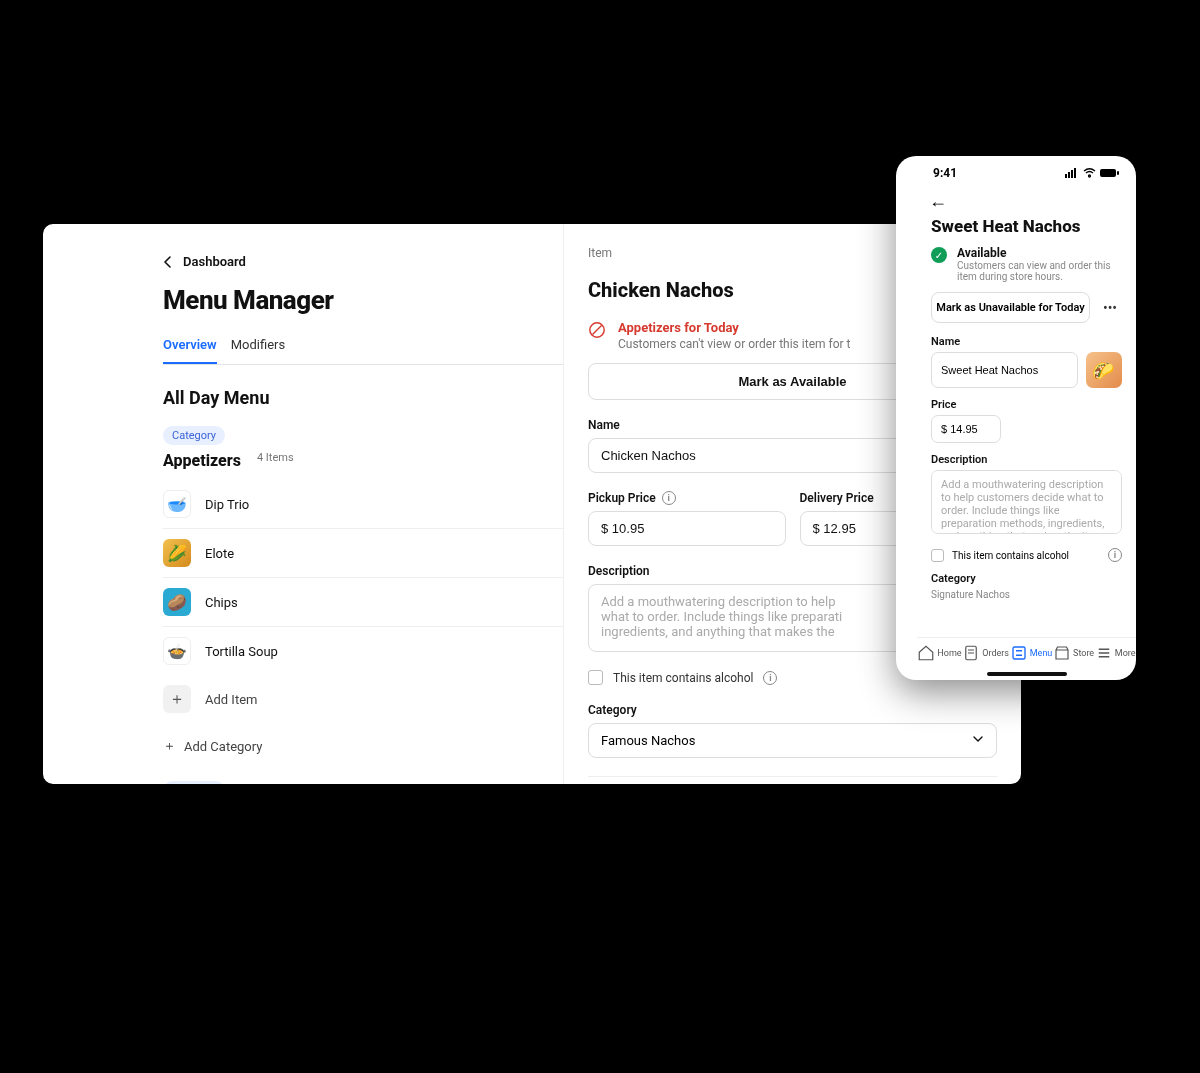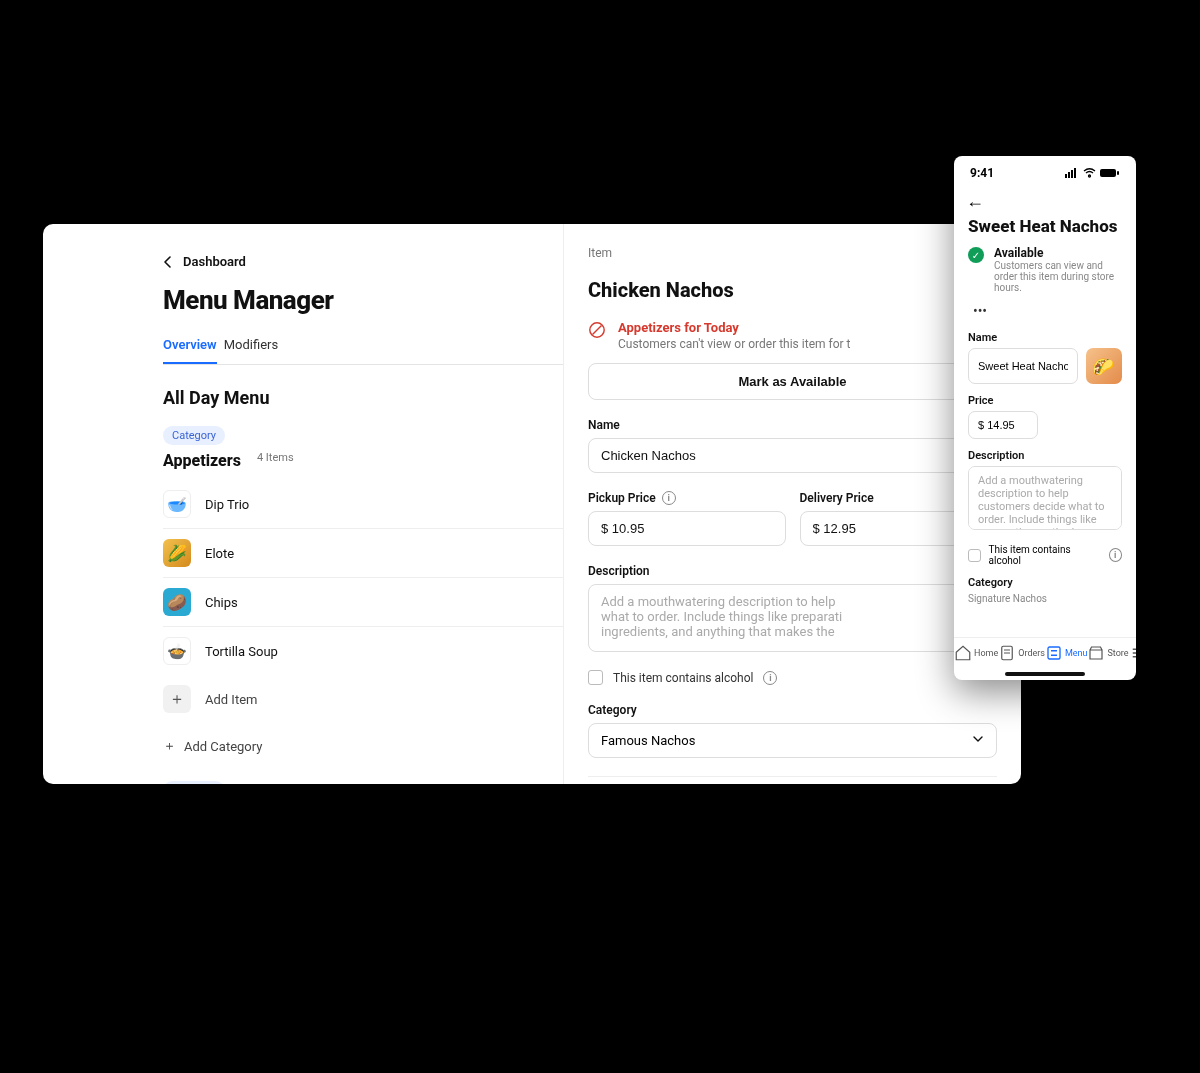--- a/index.html
+++ b/index.html
@@ -36,21 +36,21 @@
   gap: 10px;
   font-size: 13px;
   font-weight: 600;
   color: #111;
   margin-bottom: 16px;
   cursor: pointer;
 }
 .chev-left svg { display:block; }
 h1.page-title { font-size: 26px; font-weight: 800; letter-spacing: -0.5px; color:#111; margin-bottom: 22px; }
 
-.tabs { display:flex; gap:7px; border-bottom:1px solid #e4e4e4; }
+.tabs { display:flex; gap:14px; border-bottom:1px solid #e4e4e4; }
 .tab { font-size:13px; padding:0 0 10px 0; cursor:pointer; color:#333; }
 .tab.active { color:#1a6bff; border-bottom:2px solid #1a6bff; font-weight:600; }
 
 .menu-heading { font-size:18px; font-weight:700; margin:22px 0 16px 0; color:#111; }
 
 .badge {
   display:inline-block;
   background:#e8efff;
   color:#3b64d6;
   font-size:11px;
@@ -138,28 +138,29 @@
   font-size:16px; font-weight:800;
 }
 
 .info-ico { width:14px; height:14px; border:1.2px solid #888; border-radius:50%; display:inline-flex; align-items:center; justify-content:center; font-size:9px; color:#888; font-weight:700; }
 
 
 .phone {
   position:absolute;
   right:64px;
   top:156px;
-  width:182px;
+  width:240px;
   height:524px;
   background:#fff;
-  border-radius:8px;
+  border-radius:20px;
   box-shadow:0 12px 36px rgba(0,0,0,.45);
   overflow:hidden;
   display:flex;
   flex-direction:column;
+  padding-left:21px;
 }
 .statusbar { display:flex; justify-content:space-between; align-items:center; padding:10px 16px 4px 16px; font-size:12px; font-weight:700;}
 .statusbar .right { display:flex; gap:4px; align-items:center; }
 
 .phone-body { flex:1; padding:0 14px; overflow:hidden; }
 .back-arrow { font-size:18px; margin:6px 0 4px -2px; cursor:pointer; display:inline-block;}
 .phone-title { font-size:17px; font-weight:800; margin-bottom:10px; color:#111;}
 
 .avail { display:flex; gap:10px; align-items:flex-start; margin-bottom:10px;}
 .avail-dot {
@@ -371,20 +372,21 @@
 
     <div class="avail">
       <span class="avail-dot">✓</span>
       <div>
         <div class="avail-title">Available</div>
         <div class="avail-sub">Customers can view and order this item during store hours.</div>
       </div>
     </div>
 
     <div class="phone-btn-row">
+      <div class="phone-btn">Mark as Unavailable for Today</div>
       <div class="more-dots">•••</div>
     </div>
 
     <div class="p-field">
       <div class="p-label">Name</div>
       <div class="name-row">
         <input class="p-input" value="Sweet Heat Nachos" style="">
         <div class="p-thumb">🌮</div>
       </div>
     </div>

